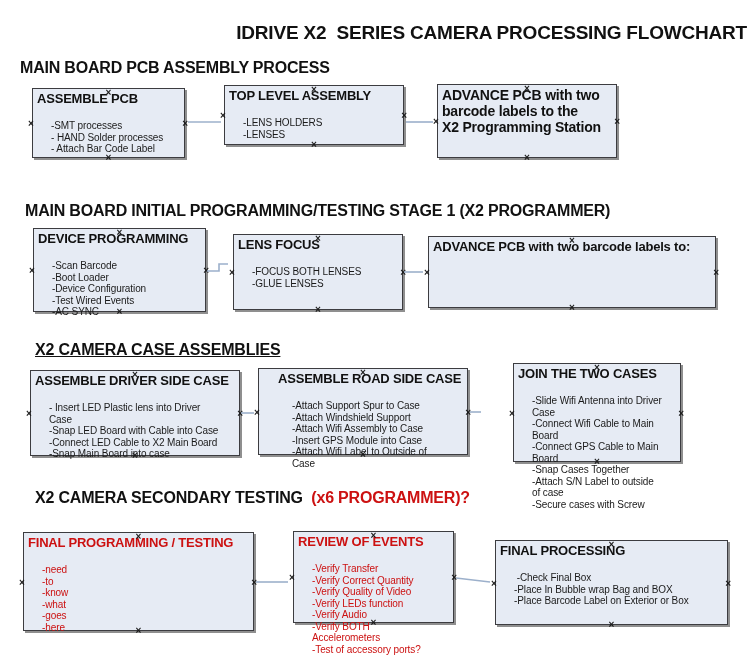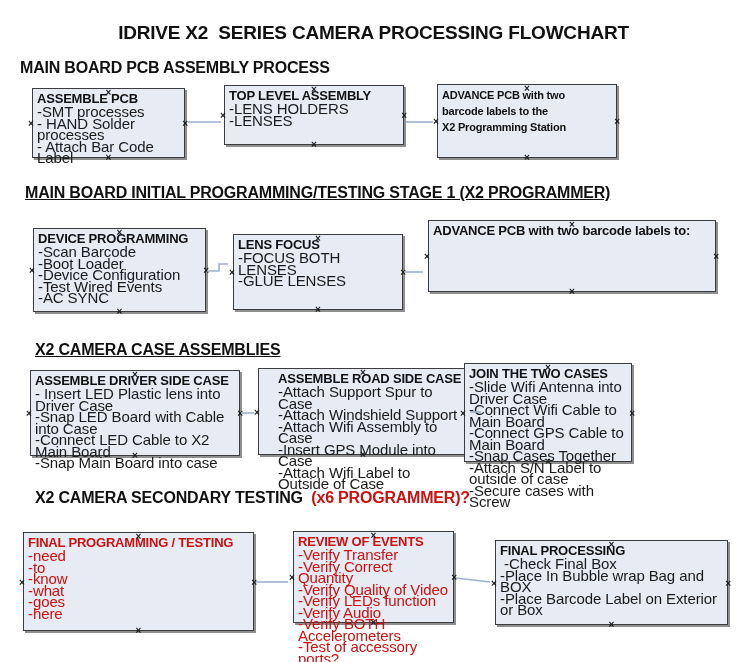--- a/index.html
+++ b/index.html
@@ -2,46 +2,46 @@
 <html style="--box_fill: #e6ebf4; --box_border: #3c3c40; --box_shadow: #8f8f8f; --arrow_line: #9cb0cb; --arrow_head: #30508f; --red: #cc1111; --black: #111111;"><head>
 <meta charset="utf-8">
 <style>
   html,body { margin:0; padding:0; background:#ffffff; }
   #canvas {
     position:relative; width:747px; height:662px; background:#fff;
     font-family:"Liberation Sans", sans-serif; overflow:hidden;
   }
   #flow-title {
     position:absolute; top:22px; left:0; width:100%;
-    text-align:center; font-size:19px; font-weight:bold; color:#111;
+    text-align:right; font-size:19px; font-weight:bold; color:#111;
     white-space:pre-wrap; letter-spacing:-0.2px;
   }
   .sec-heading {
     position:absolute; font-size:16px; font-weight:bold; color:#111;
     white-space:pre-wrap; letter-spacing:-0.2px;
   }
   .sec-heading .suffix { color:var(--red); }
   .h1 { left:20px; top:59px; }
-  .h2 { left:25px; top:184px;text-decoration:underline; }
+  .h2 { left:25px; top:202px; }
   .h3 { left:35px; top:341px;text-decoration:underline; }
   .h4 { left:35px; top:489px; }
 
   .box {
     position:absolute; box-sizing:border-box;
     background:var(--box_fill); border:1.5px solid var(--box_border);
     box-shadow:2px 2px 0 var(--box_shadow);
     padding:2px 3px 2px 4px;
   }
   .box-title {
     font-size:13px; font-weight:bold; color:#111; line-height:15px;
     white-space:pre-line; letter-spacing:-0.2px;
   }
   .box ul {
-    margin:0; padding:0; list-style:none;
-    font-size:15px; line-height:11.5px; color:#1a1a1a;
+    margin:14px; padding:0; list-style:none;
+    font-size:10px; line-height:11.5px; color:#1a1a1a;
     letter-spacing:-0.1px;
   }
   .box ul li { white-space:pre-wrap; }
   .red-box .box-title, .red-box ul { color:var(--red); }
 
   .anchor { position:absolute; font-style:normal; }
   .anchor::before {
     content:"\00d7"; font-size:10px; font-weight:bold; color:#1a1a1a;
     line-height:1;
   }
@@ -49,24 +49,24 @@
   .a-bottom { bottom:-8px; left:50%; transform:translateX(-50%); }
   .a-left   { left:-5px;  top:50%;  transform:translateY(-55%); }
   .a-right  { right:-4px; top:50%;  transform:translateY(-55%); }
 
   
   .r1b1 { left:32px;  top:88px;  width:153px; height:70px; }
   .r1b2 { left:224px; top:85px;  width:180px; height:60px; }
   .r1b3 { left:437px; top:84px;  width:180px; height:74px; }
   .r2b1 { left:33px;  top:228px; width:173px; height:84px; }
   .r2b2 { left:233px; top:234px; width:170px; height:76px; }
-  .r2b3 { left:428px; top:220px; width:288px; height:72px; }
+  .r2b3 { left:428px; top:236px; width:288px; height:72px; }
   .r3b1 { left:30px;  top:370px; width:210px; height:86px; }
   .r3b2 { left:258px; top:368px; width:210px; height:87px;padding-left:19px; }
-  .r3b3 { left:464px; top:363px; width:168px; height:99px; }
+  .r3b3 { left:513px; top:363px; width:168px; height:99px; }
   .r4b1 { left:23px;  top:532px; width:231px; height:99px; }
   .r4b2 { left:293px; top:531px; width:161px; height:92px; overflow:visible; }
   .r4b3 { left:495px; top:540px; width:233px; height:85px; }
 
   #connector-layer { position:absolute; left:0; top:0; pointer-events:none; }
   #connector-layer path { fill:none; stroke:var(--arrow_line); stroke-width:1.6; }
 </style>
 </head>
 <body>
 
@@ -96,21 +96,21 @@
     <ul class="box-items">
         <li>-LENS HOLDERS</li>
         <li>-LENSES</li>
       </ul>
     <i class="anchor a-top"></i>
       <i class="anchor a-bottom"></i>
       <i class="anchor a-left"></i>
       <i class="anchor a-right"></i>
   </div>
   <div class="box r1b3">
-    <div class="box-title" style="line-height:16px; font-size:11px;">ADVANCE PCB with two
+    <div class="box-title" style="line-height:16px; font-size:14px;">ADVANCE PCB with two
 barcode labels to the
  X2 Programming Station</div>
     <ul class="box-items"></ul>
     <i class="anchor a-top"></i>
       <i class="anchor a-bottom"></i>
       <i class="anchor a-left"></i>
       <i class="anchor a-right"></i>
   </div>
 
   <div class="box r2b1">

